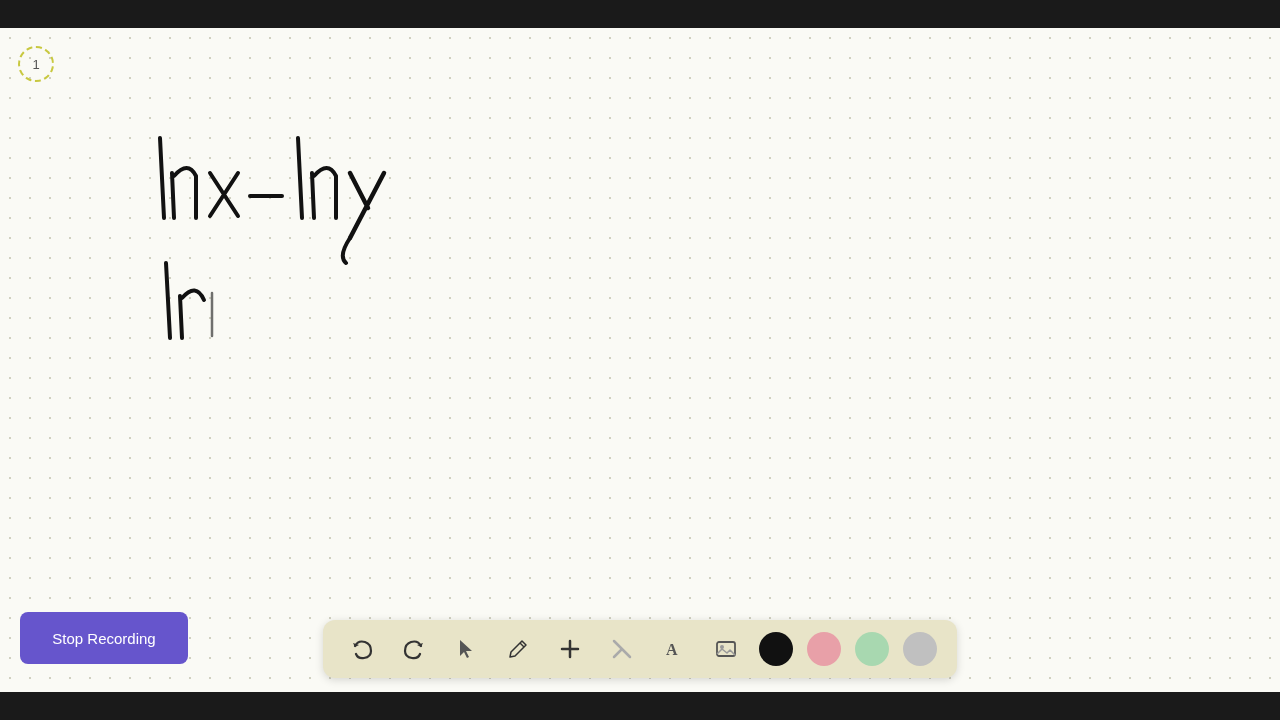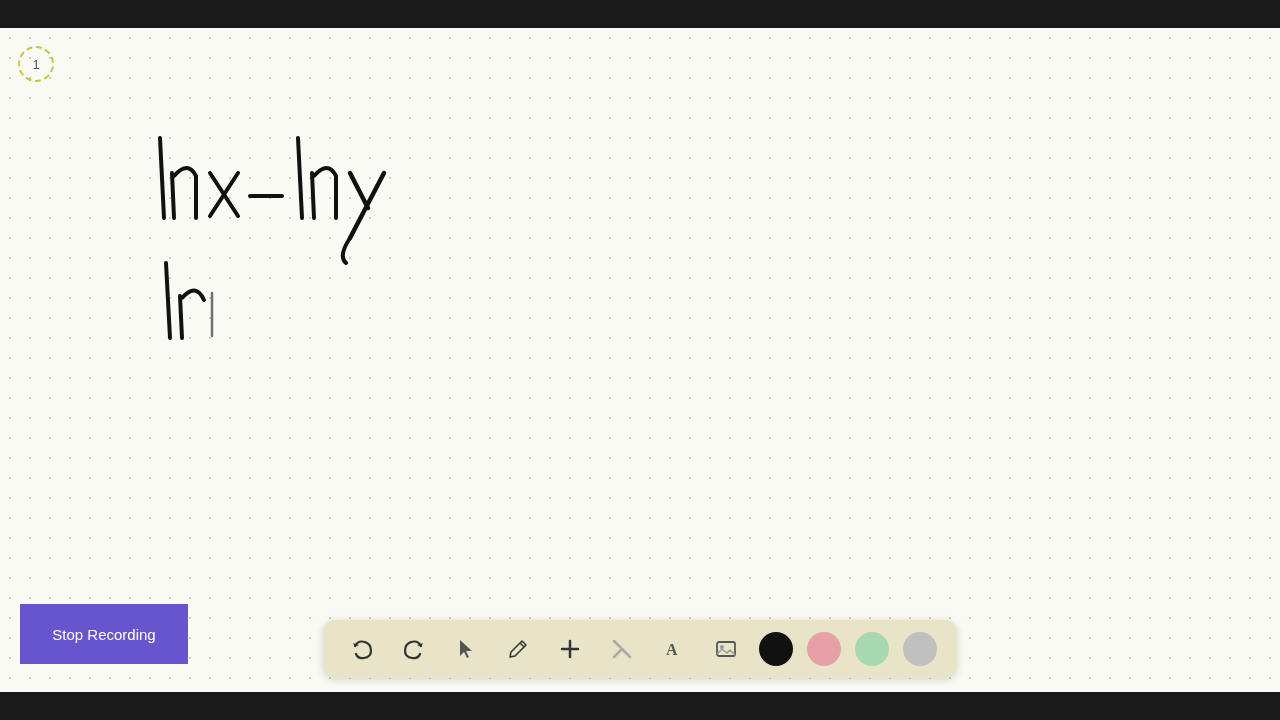--- a/index.html
+++ b/index.html
@@ -51,27 +51,27 @@
       height: 240px;
     }
 
     .stop-recording-btn {
       position: absolute;
       bottom: 28px;
       left: 20px;
       background: #6655cc;
       color: #fff;
       border: none;
-      border-radius: 0;
+      border-radius: 8px;
       padding: 14px 22px;
       font-size: 15px;
       font-weight: 500;
       cursor: pointer;
       width: 168px;
-      height: 60px;
+      height: 52px;
     }
 
     .toolbar {
       position: absolute;
       bottom: 14px;
       left: 50%;
       transform: translateX(-50%);
       background: #e8e4c8;
       border-radius: 12px;
       padding: 10px 20px;

